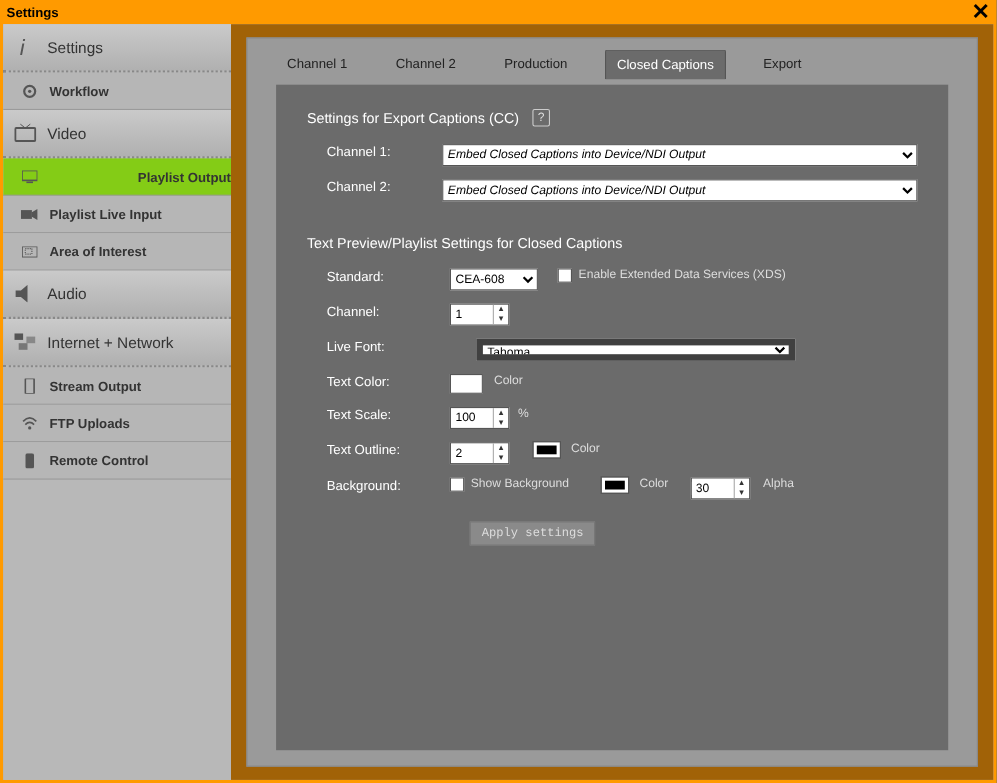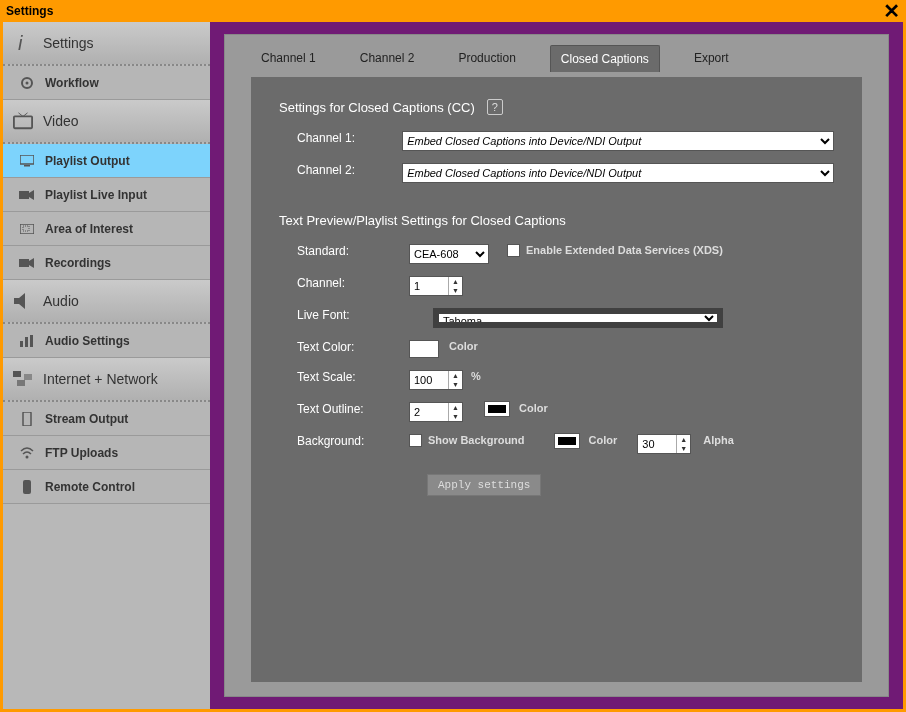--- a/index.html
+++ b/index.html
@@ -9,24 +9,24 @@
   .titlebar-title { font-size: 12px; font-weight: bold; }
   .close-x { font-size: 20px; font-weight: bold; cursor: pointer; line-height: 18px; }
 
   .main { position: absolute; left: 3px; right: 3px; top: 22px; bottom: 3px; background: #B8B8B8; display: flex; }
 
   .sidebar { width: 207px; background: #B8B8B8; display: flex; flex-direction: column; }
   .section-header { height: 42px; display: flex; align-items: center; padding-left: 10px; gap: 10px; background: linear-gradient(#CACACA,#B0B0B0); }
   .section-header .lbl { font-size: 14px; color: #333; }
   .dotted { border-bottom: 2px dotted #888; }
   .side-item { height: 34px; display: flex; align-items: center; gap: 8px; padding-left: 14px; font-size: 12px; color: #333; border-bottom: 1px solid #9a9a9a; background: #B6B6B6; cursor: pointer; font-weight: bold; }
-  .side-item.active { background: #7dd3fc; }
+  .side-item.active { background: #84cc16; justify-content: space-between; }
   .ico { width: 20px; height: 18px; display: inline-flex; align-items: center; justify-content: center; }
 
-  .content { flex: 1; padding: 12px 14px; background: #701a75; }
+  .content { flex: 1; padding: 12px 14px; background: #a16207; }
   .panel { width: 100%; height: 100%; background: #9A9A9A; border: 1px solid #888; position: relative; }
 
   .tabs { display: flex; gap: 24px; padding: 10px 26px 0 26px; font-size: 12px; color: #222; }
   .tab { padding: 6px 10px; cursor: pointer; }
   .tab.active { background: #6B6B6B; color: #fff; border: 1px solid #555; border-bottom: none; border-radius: 2px 2px 0 0; }
 
   .body { position: absolute; left: 26px; right: 26px; top: 42px; bottom: 14px; background: #6B6B6B; padding: 22px 28px; color: #eee; font-size: 12px; }
 
   .heading { font-size: 13px; color: #fff; margin-bottom: 16px; display: flex; align-items: center; gap: 12px; }
   .help { width: 16px; height: 16px; border: 1px solid #ccc; display: inline-flex; align-items: center; justify-content: center; font-size: 11px; color: #ddd; border-radius: 2px; cursor: pointer; }
@@ -45,21 +45,21 @@
 
   .cb { width: 13px; height: 13px; background: #fff; border: 1px solid #555; display: inline-block; margin-right: 6px; cursor: pointer; }
 
   .swatch { width: 30px; height: 18px; background: #fff; border: 1px solid #555; display: inline-block; cursor: pointer; }
   .swatch.black { background: #000; border: 3px solid #fff; outline: 1px solid #555; width: 24px; height: 14px; }
 
   .section-gap { height: 18px; }
 
   .apply { margin-left: 148px; margin-top: 8px; padding: 4px 10px; background: #8a8a8a; color: #ddd; border: 1px solid #777; font-size: 11px; cursor: pointer; font-family: Liberation Mono, monospace; }
 
-  .muted { color: #ddd; font-size: 11px; font-weight: bold; }
+  .muted { color: #ddd; font-size: 11px; }
 </style>
 </head>
 <body>
 
 <div class="titlebar">
   <span class="titlebar-title">Settings</span>
   <span class="close-x">✕</span>
 </div>
 
 <div class="main">
@@ -114,49 +114,30 @@
     </div>
     <div class="side-item">
       <span class="ico">
           <svg width="14" height="10" viewBox="0 0 14 10">
             <rect x="0" y="0" width="14" height="10" fill="none" stroke="#555" stroke-width="1.5"></rect>
             <rect x="3" y="2" width="6" height="5" fill="none" stroke="#555" stroke-width="1" stroke-dasharray="1"></rect>
           </svg>
         </span>
       <span>Area of Interest</span>
     </div>
-    <div class="side-item">
-      <span class="ico">
-          <svg width="16" height="10" viewBox="0 0 16 10">
-            <rect x="0" y="1" width="10" height="8" fill="#555"></rect>
-            <polygon points="10,3 15,0 15,10 10,7" fill="#555"></polygon>
-          </svg>
-        </span>
-      <span>Recordings</span>
-    </div>
 
     <div class="section-header">
       <span class="ico">
           <svg width="18" height="16" viewBox="0 0 18 16">
             <polygon points="0,5 5,5 11,0 11,16 5,11 0,11" fill="#555"></polygon>
           </svg>
         </span>
       <span class="lbl">Audio</span>
     </div>
     <div class="dotted"></div>
-    <div class="side-item">
-      <span class="ico">
-          <svg width="14" height="12" viewBox="0 0 14 12">
-            <rect x="0" y="6" width="3" height="6" fill="#555"></rect>
-            <rect x="5" y="2" width="3" height="10" fill="#555"></rect>
-            <rect x="10" y="0" width="3" height="12" fill="#555"></rect>
-          </svg>
-        </span>
-      <span>Audio Settings</span>
-    </div>
 
     <div class="section-header">
       <span class="ico">
           <svg width="20" height="16" viewBox="0 0 20 16">
             <rect x="0" y="0" width="8" height="6" fill="#555"></rect>
             <rect x="11" y="3" width="8" height="6" fill="#888"></rect>
             <rect x="4" y="9" width="8" height="6" fill="#777"></rect>
           </svg>
         </span>
       <span class="lbl">Internet + Network</span>
@@ -195,21 +176,21 @@
       <div class="tabs">
         <div class="tab">Channel 1</div>
         <div class="tab">Channel 2</div>
         <div class="tab">Production</div>
         <div class="tab active">Closed Captions</div>
         <div class="tab">Export</div>
       </div>
 
       <div class="body">
         <div class="heading">
-          <span>Settings for Closed Captions (CC)</span>
+          <span>Settings for Export Captions (CC)</span>
           <span class="help">?</span>
         </div>
 
         <div class="row">
           <span class="lbl">Channel 1:</span>
           <select class="wide">
             <option>Embed Closed Captions into Device/NDI Output</option>
           </select>
         </div>
         <div class="row">

